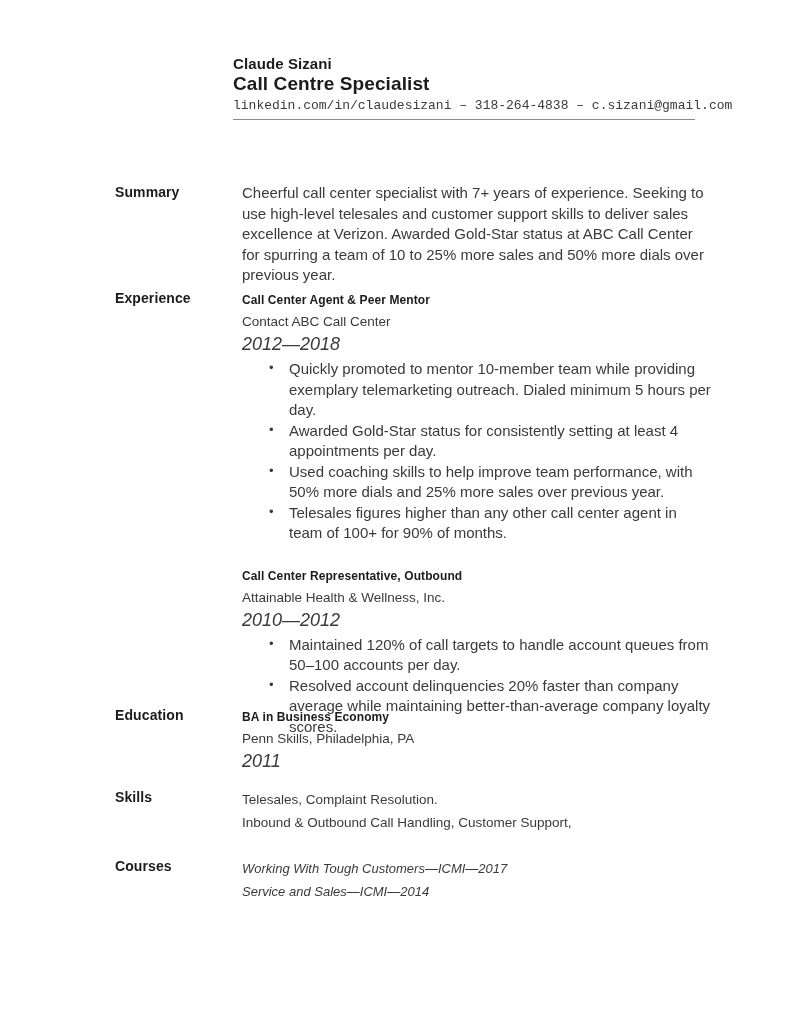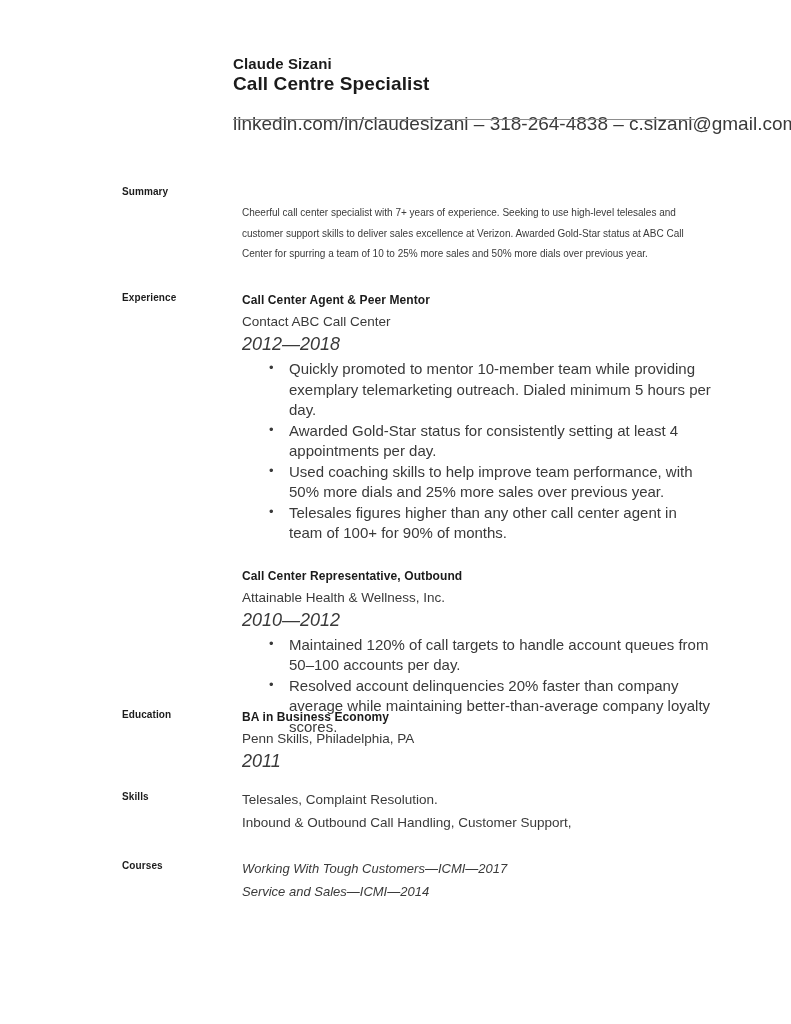--- a/index.html
+++ b/index.html
@@ -40,64 +40,64 @@
     letter-spacing: 0.1px;
   }
   .job-title {
     font-size: 19px;
     font-weight: bold;
     color: #1b1b1b;
     line-height: 20px;
     letter-spacing: 0.1px;
   }
   .contact-line {
-    font-size: 19px;
+    font-size: 13px;
     color: #3a3a3a;
     line-height: 21px;
-    margin-top: 19px;
+    margin-top: 1px;
     white-space: nowrap;
+    font-family: Liberation Mono, monospace;
   }
   .header-rule {
     position: absolute;
     left: 233px;
     top: 119px;
     width: 462px;
     height: 1px;
     background: #8d8d8d;
   }
 
   
   .section {
     position: absolute;
     left: 0;
     width: 791px;
   }
   .sec-label {
     position: absolute;
-    left: 122px;
+    left: 115px;
     top: 0;
     width: 118px;
-    font-size: 10px;
+    font-size: 14px;
     font-weight: bold;
     color: #1b1b1b;
     line-height: 18px;
     letter-spacing: 0.1px;
   }
   .sec-body {
     position: absolute;
     left: 242px;
     top: 0;
     width: 472px;
   }
 
   .para {
-    font-size: 10px;
+    font-size: 15px;
     line-height: 20.5px;
     color: #3a3a3a;
-    margin-top: 20px;
   }
 
   .entry-title {
     font-size: 12px;
     font-weight: bold;
     color: #1b1b1b;
     line-height: 22px;
     letter-spacing: 0.1px;
   }
   .entry-sub {

